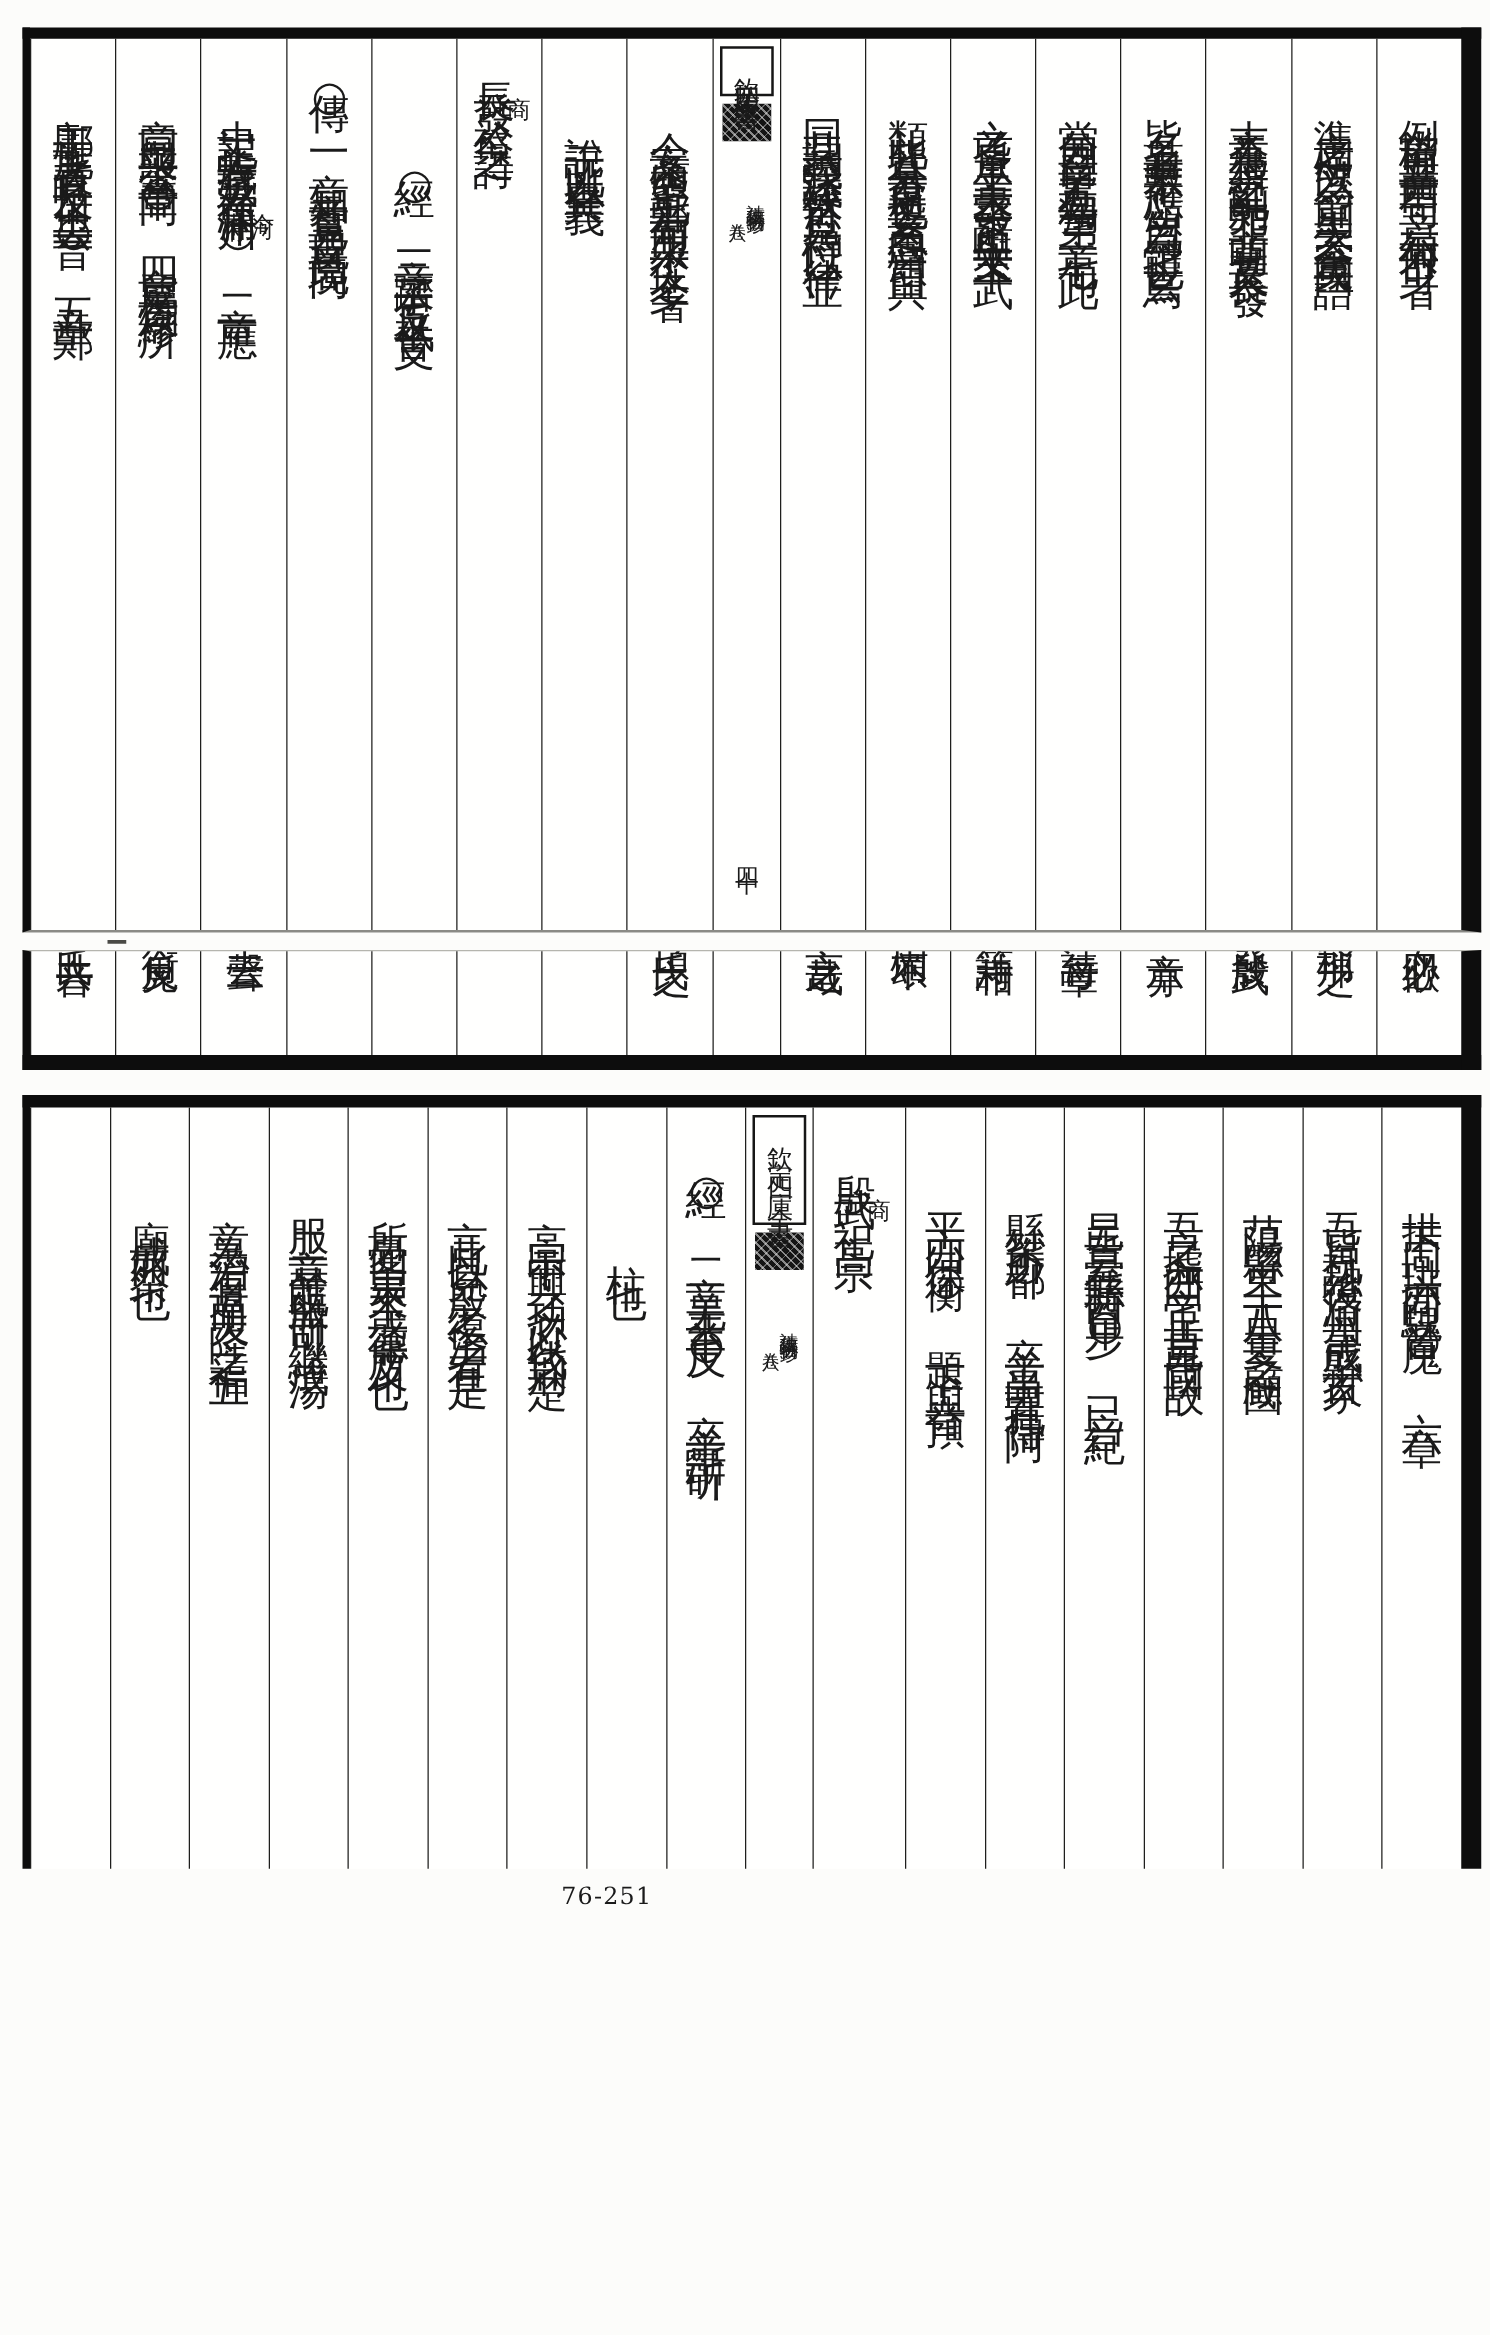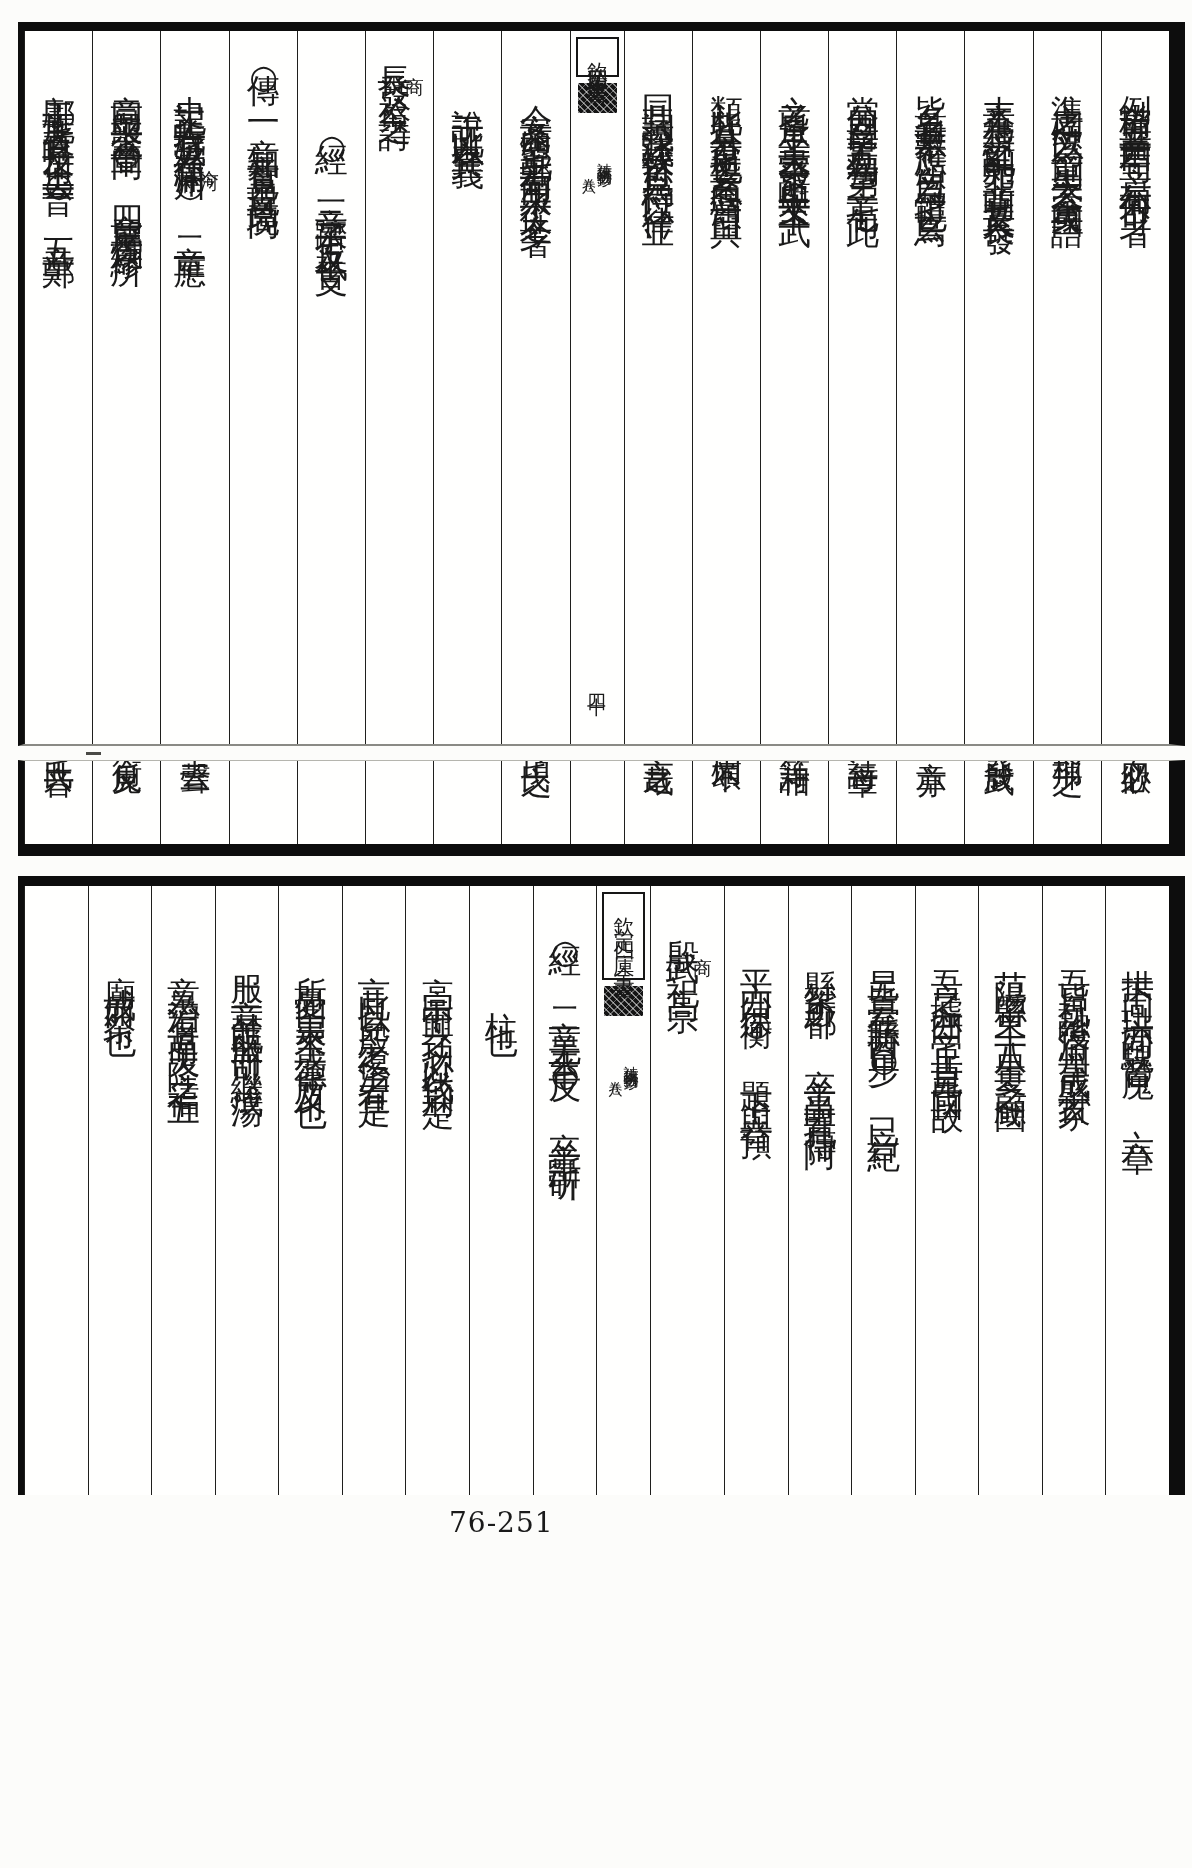--- a/index.html
+++ b/index.html
@@ -34,21 +34,21 @@
           padding:7px 0 5px; }
   .imperial { font-size:21px; letter-spacing:4px; line-height:1; }
   .seal { height:30px; margin:6px 7px 0; background:#141414;
           background-image:repeating-linear-gradient(45deg, rgba(255,255,255,.5) 0 1.5px, transparent 1.5px 5px),
                            repeating-linear-gradient(-45deg, rgba(255,255,255,.35) 0 1px, transparent 1px 6px); }
   .bookline { display:flex; flex-direction:row-reverse; justify-content:center; margin-top:38px; }
   .bktitle { font-size:15px; letter-spacing:2px; }
   .juan { font-size:14px; letter-spacing:2px; margin-top:16px; }
   .folio { position:absolute; top:648px; left:0; width:100%; display:flex; justify-content:center;
            font-size:16px; letter-spacing:2px; }
-  .pagenum { position:absolute; top:1506px; left:449px; font-size:28px; letter-spacing:1px;
+  .pagenum { position:absolute; top:1506px; left:449px; font-size:19px; letter-spacing:1px;
              font-family:"DejaVu Serif","Liberation Serif",serif; }
   .dash-artifact { position:absolute; left:86px; top:752px; width:15px; height:3px; background:#4a4a46; }
 </style>
 </head>
 <body>
 
 <div class="page">
   <div id="upper-block" class="block">
       <div class="col">
         <span class="vtext" style="padding-top: 38px;"><span>例當稱五章章四句一章六句何不可者</span></span>

